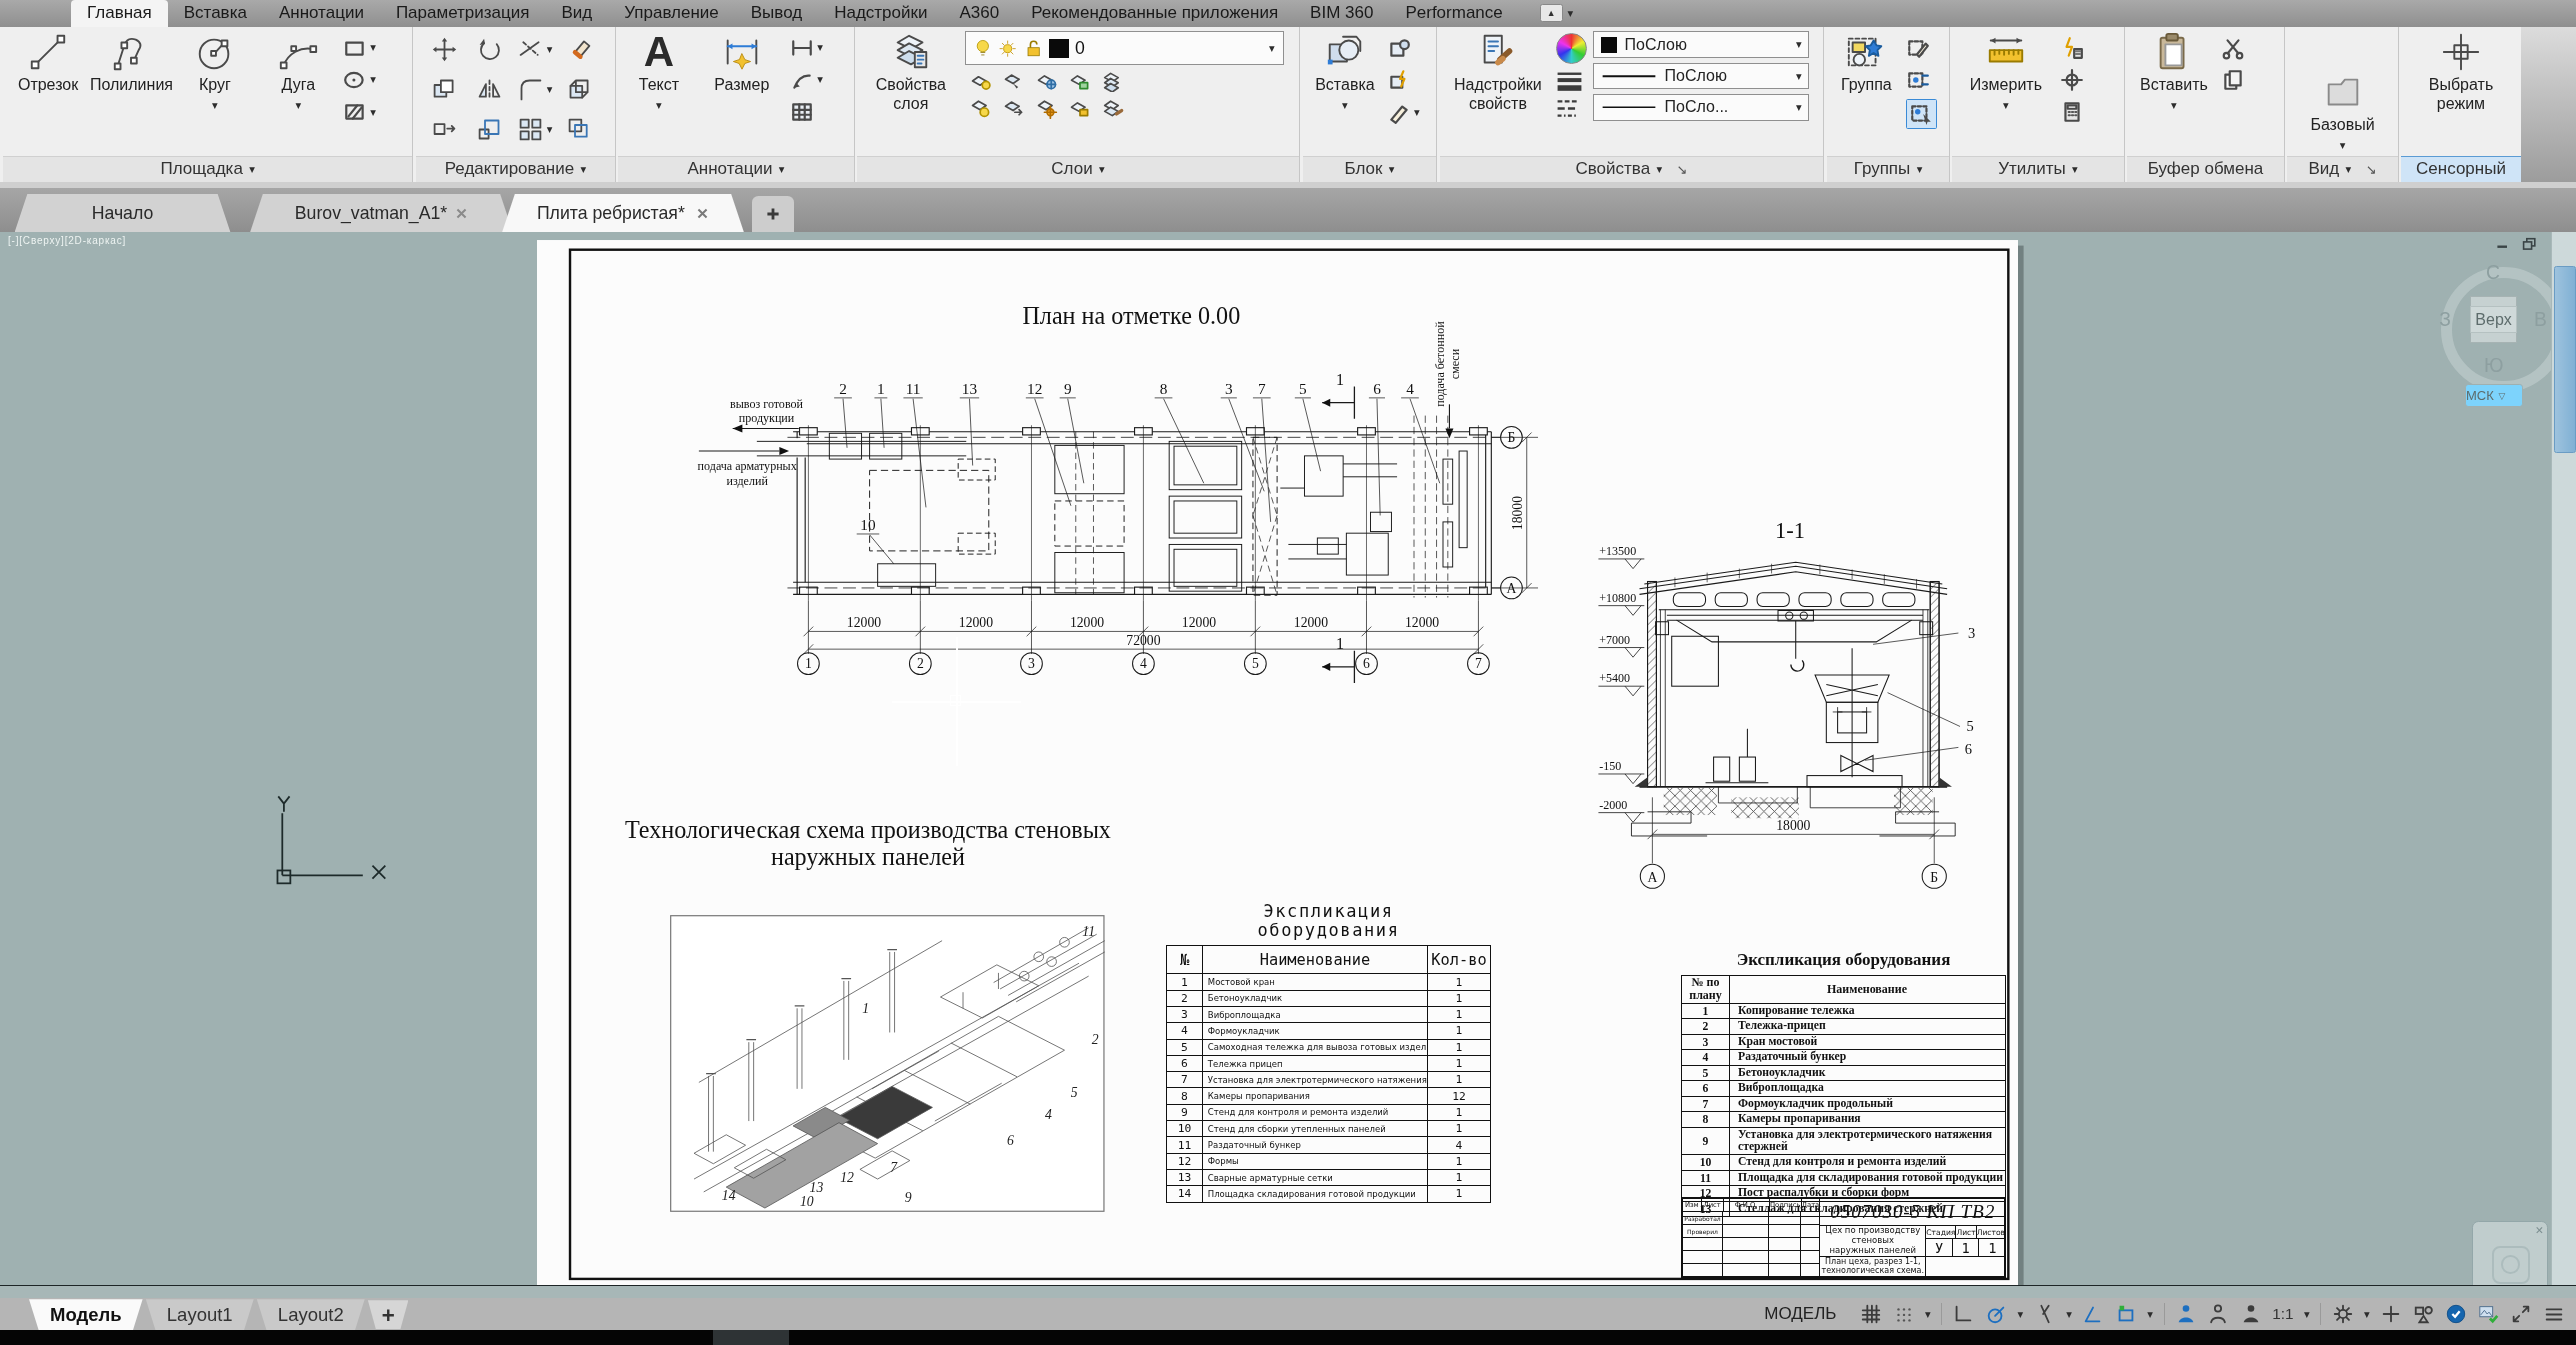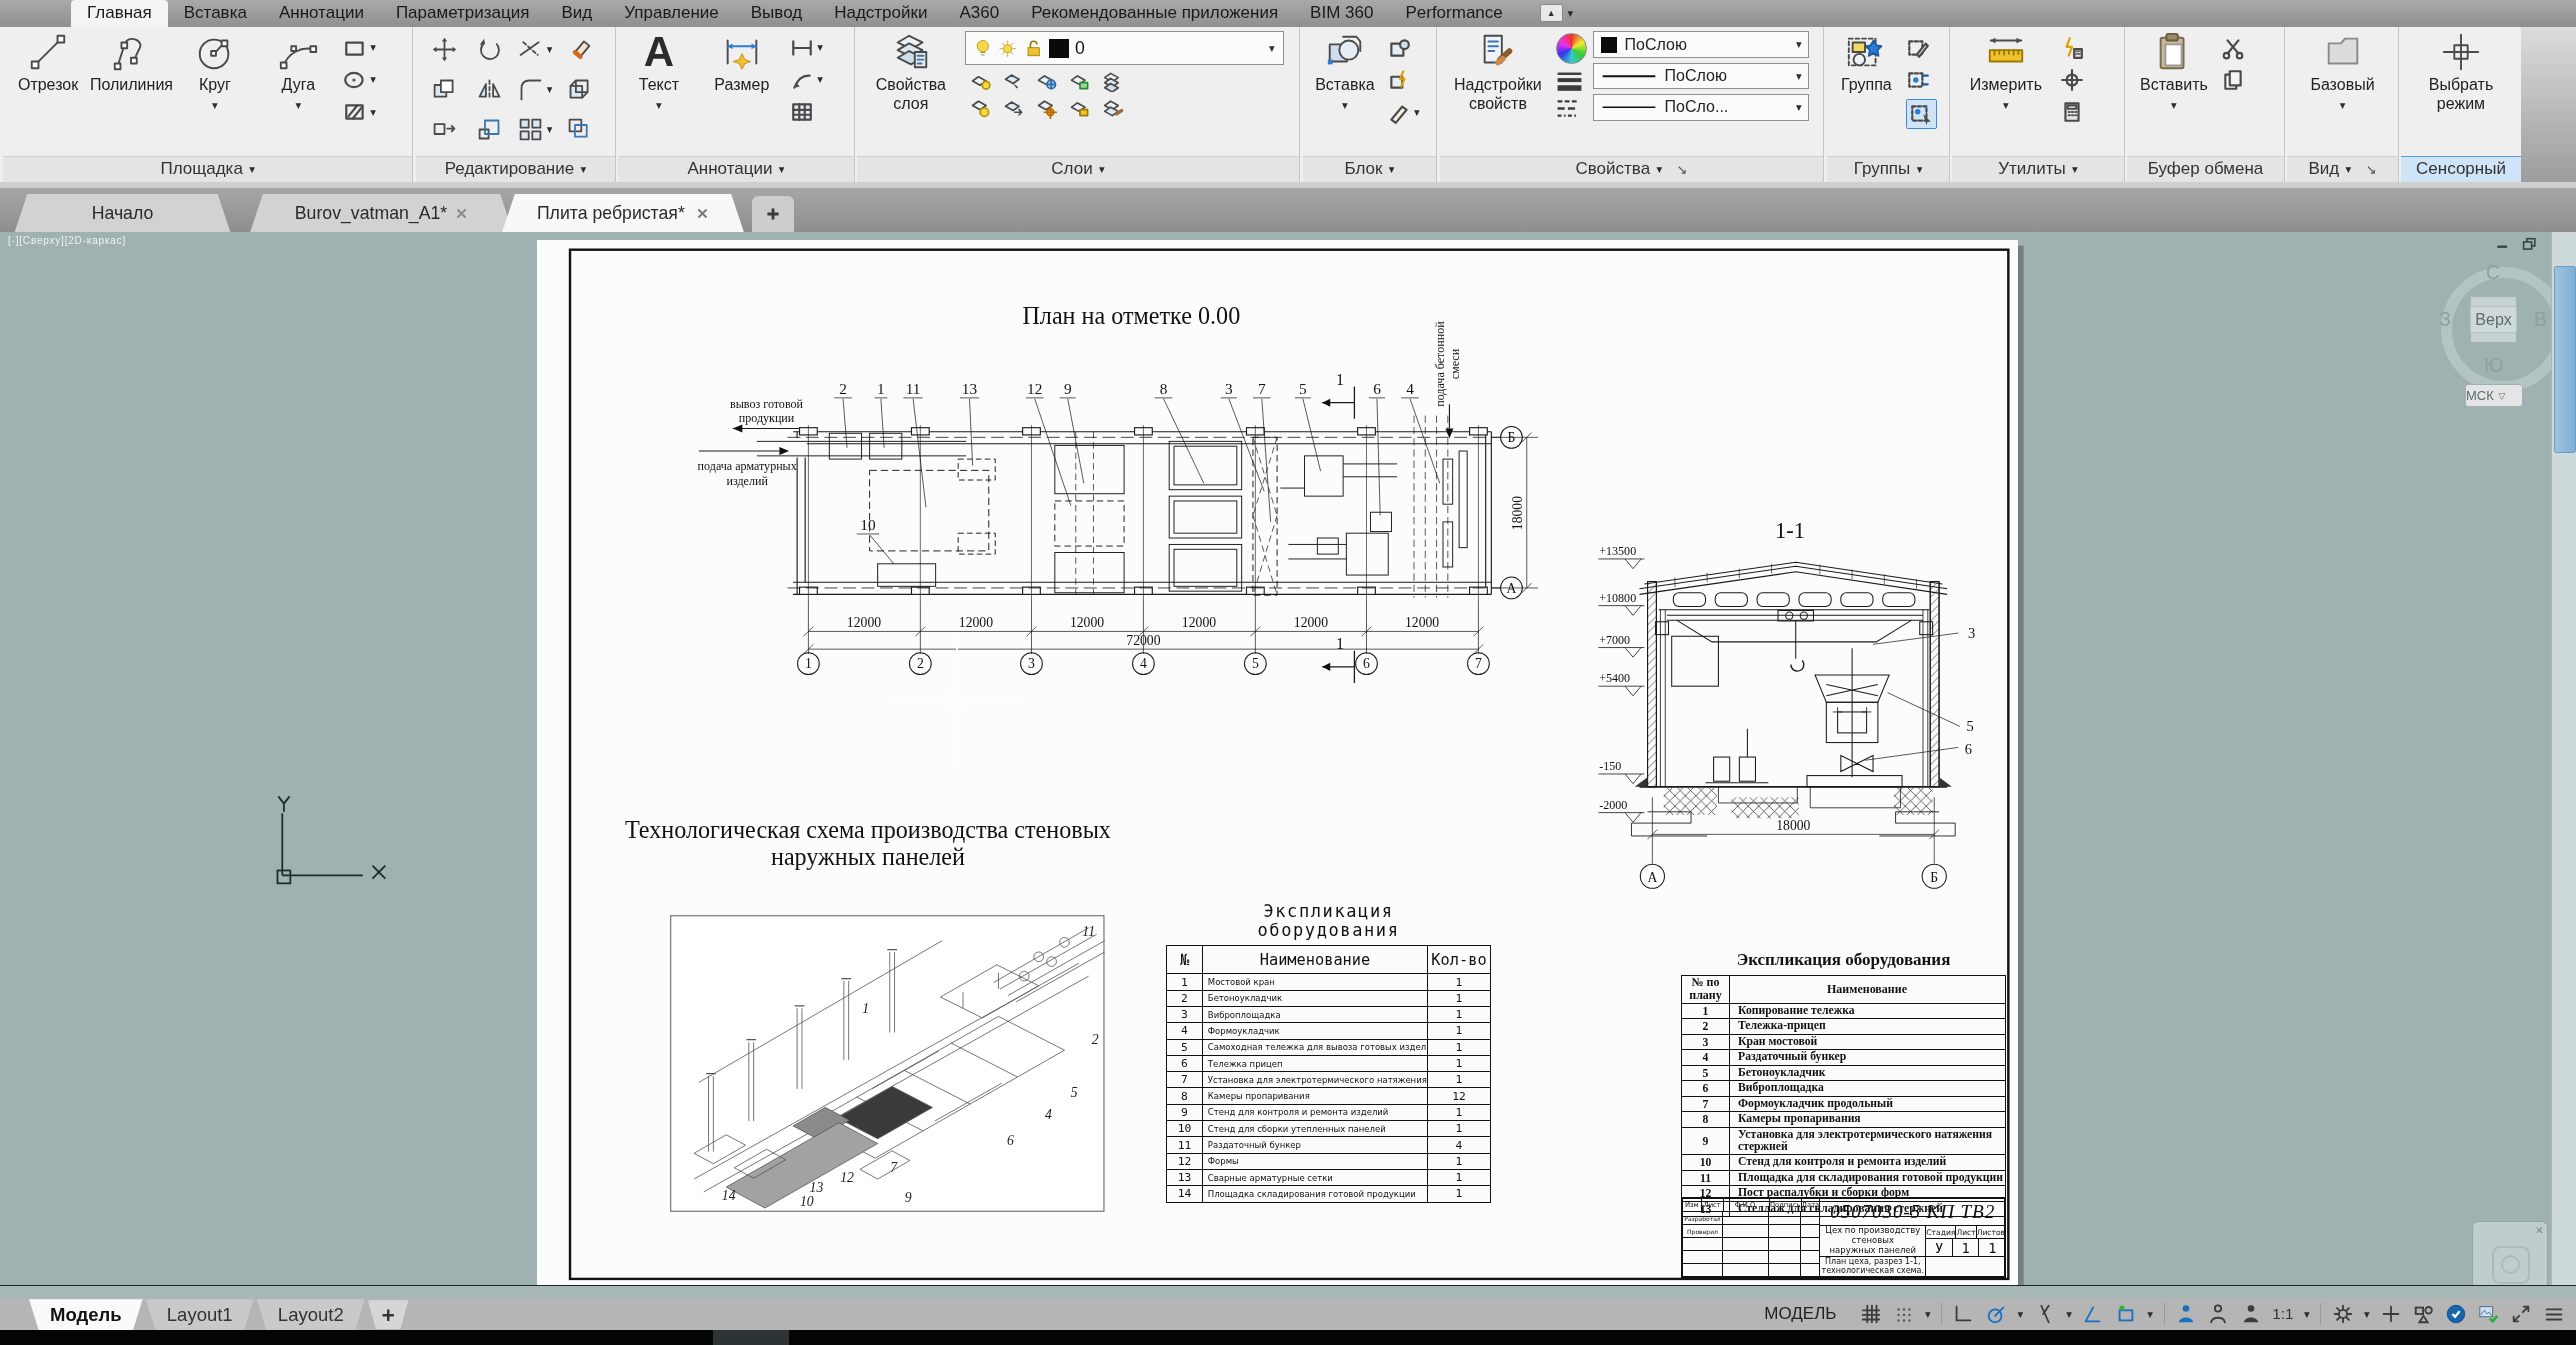--- a/index.html
+++ b/index.html
@@ -48,21 +48,21 @@
   .winctl{position:absolute;left:2495px;top:4.8px;display:flex;gap:11.3px;}
   .winctl svg{width:16px;height:13px;}
   .paper{position:absolute;left:537px;top:8px;width:1481px;height:1047px;}
   .papershadow{position:absolute;left:537px;top:8px;width:1481px;height:1047px;box-shadow:5.6px 5.6px 0 rgba(60,70,70,.45);}
   
   .vcube{position:absolute;left:2420px;top:30px;width:145px;height:145px;font-family:"Liberation Sans",sans-serif;}
   .vring{position:absolute;left:21px;top:4.8px;width:103px;height:103px;border:11.3px solid rgba(222,230,230,.35);border-radius:50%;}
   .vletter{position:absolute;font-size:19.3px;color:#8d9fa0;}
   .vtop{position:absolute;left:50px;top:34px;width:45px;height:45px;background:#c6d1d1;border:1.6px solid #a6b3b3;display:flex;align-items:center;justify-content:center;}
   .vtopin{background:#cfd9d9;border:0.8px solid #b5c1c1;padding:3.2px 4.8px;font-size:16px;color:#5d6c6c;}
-  .wcs{position:absolute;left:45px;top:122px;width:56px;height:21px;background:#e5e5e5;border:0.8px solid #9fb0b0;border-radius:3.2px;display:flex;align-items:center;justify-content:flex-start;gap:4.8px;font-size:13px;color:#5d6c6c;}
+  .wcs{position:absolute;left:45px;top:122px;width:56px;height:21px;background:#7dd3fc;border:0.8px solid #9fb0b0;border-radius:3.2px;display:flex;align-items:center;justify-content:flex-start;gap:4.8px;font-size:13px;color:#5d6c6c;}
   
   .scroll{position:absolute;left:2551px;top:0;width:25px;height:1066px;background:#cdd9da;border-left:0.8px solid #a8b8b9;}
   .thumb{position:absolute;left:2.4px;top:34px;width:19.3px;height:185px;background:linear-gradient(90deg,#9ec3de,#7fb0d4);border:0.8px solid #6a9cc4;border-radius:2.4px;}
   
   .navbar{position:absolute;left:2472px;top:989px;width:74px;height:76px;background:rgba(200,212,213,.8);border:0.8px solid #93a7a9;border-radius:6.4px;}
   .navx{position:absolute;right:3.2px;top:1.6px;font-size:10.5px;color:#7c8e90;}
   .navwheel{position:absolute;left:19.3px;top:24px;width:34px;height:34px;border:2.4px solid #acbcbd;border-radius:8px;}
   .navwheel:after{content:"";position:absolute;left:7.2px;top:7.2px;width:14.5px;height:14.5px;border:2.4px solid #acbcbd;border-radius:50%;}
   
   .chh{position:absolute;left:892px;top:469px;width:129px;height:1.6px;background:#fff;}
@@ -742,21 +742,21 @@
               </svg>
             </div>
         </div>
       </div>
       <div class="plabel">
           <span>Буфер обмена</span>
         </div>
     </div>
 
     <div class="panel" style="left:2287px;width:111px;">
-      <div class="pbody" style="justify-content:center;">
+      <div class="pbody" style="justify-content:center;align-items:flex-end;">
         <div class="bigtool" style="width:81px;">
           <svg class="bi" viewBox="0 0 44 44">
               <g class="svgic">
                 <path d="M7 13 h13 l4 -5 h13 v26 h-30 z" fill="#dcdcdc" stroke="#8a8a8a"></path>
               </g>
             </svg>
           <div class="blabel"><span>Базовый</span><br><span class="caret">▾</span></div>
         </div>
       </div>
       <div class="plabel">

